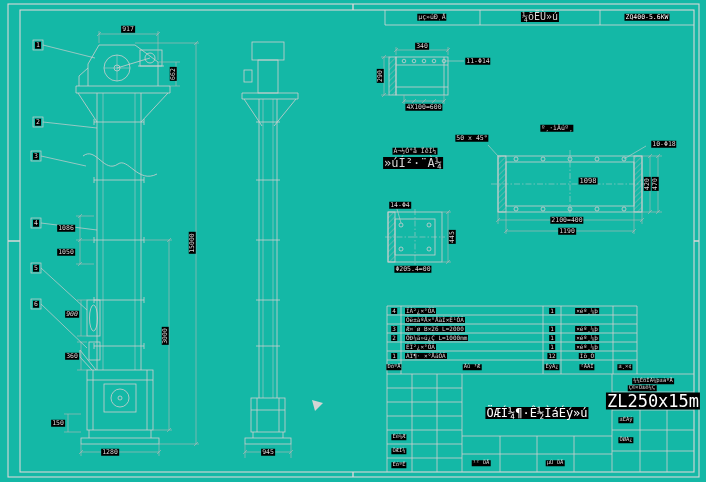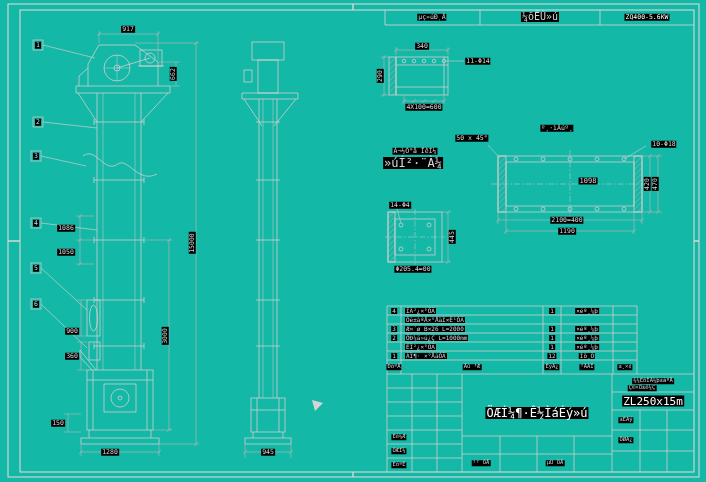--- a/index.html
+++ b/index.html
@@ -180,21 +180,21 @@
       <span class="lbl" style="left: 36px; top: 156px; transform: translate(-50%, -50%);">3</span>
       <span class="lbl" style="left: 36px; top: 223px; transform: translate(-50%, -50%);">4</span>
       <span class="lbl" style="left: 36px; top: 268px; transform: translate(-50%, -50%);">5</span>
       <span class="lbl" style="left: 36px; top: 304px; transform: translate(-50%, -50%);">6</span>
       <span class="lbl" style="left: 128px; top: 29px; transform: translate(-50%, -50%);">917</span>
       <span class="lbl" style="left: 173px; top: 74px; transform: translate(-50%, -50%) rotate(-90deg);">662</span>
       <span class="lbl" style="left: 192px; top: 243px; transform: translate(-50%, -50%) rotate(-90deg);">15000</span>
       <span class="lbl" style="left: 165px; top: 336px; transform: translate(-50%, -50%) rotate(-90deg);">3000</span>
       <span class="lbl" style="left: 66px; top: 228px; transform: translate(-50%, -50%);">1086</span>
       <span class="lbl" style="left: 66px; top: 252px; transform: translate(-50%, -50%);">1050</span>
-      <span class="lbl" style="left: 72px; top: 331px; transform: translate(-50%, -50%);">900</span>
+      <span class="lbl" style="left: 72px; top: 314px; transform: translate(-50%, -50%); font-style: italic;">900</span>
       <span class="lbl" style="left: 72px; top: 356px; transform: translate(-50%, -50%);">360</span>
       <span class="lbl" style="left: 58px; top: 423px; transform: translate(-50%, -50%);">150</span>
       <span class="lbl" style="left: 110px; top: 452px; transform: translate(-50%, -50%);">1280</span>
       <span class="lbl" style="left: 268px; top: 452px; transform: translate(-50%, -50%);">945</span>
       <span class="lbl" style="left: 415px; top: 151px; font-size: 6.5px; transform: translate(-50%, -50%);">Á¬½Ó°å ÏêÍ¼</span>
       <span class="lbl" style="left: 413px; top: 163px; font-size: 12px; transform: translate(-50%, -50%);">»úÍ²·¨À¼</span>
       <span class="lbl" style="left: 422px; top: 46px; transform: translate(-50%, -50%);">340</span>
       <span class="lbl" style="left: 478px; top: 61px; transform: translate(-50%, -50%); text-align: right;">11-Φ14</span>
       <span class="lbl" style="left: 380px; top: 76px; transform: translate(-50%, -50%) rotate(-90deg);">290</span>
       <span class="lbl" style="left: 424px; top: 107px; transform: translate(-50%, -50%);">4X100=600</span>
@@ -203,21 +203,21 @@
       <span class="lbl" style="left: 413px; top: 269px; transform: translate(-50%, -50%);">Φ205.4=00</span>
       <span class="lbl" style="left: 472px; top: 138px; transform: translate(-50%, -50%);">50 x 45°</span>
       <span class="lbl" style="left: 557px; top: 128px; transform: translate(-50%, -50%);">º¸·ìÂúº¸</span>
       <span class="lbl" style="left: 664px; top: 144px; transform: translate(-50%, -50%);">10-Φ18</span>
       <span class="lbl" style="left: 588px; top: 181px; font-size: 7px; transform: translate(-50%, -50%);">1098</span>
       <span class="lbl" style="left: 567px; top: 220px; transform: translate(-50%, -50%);">2100=400</span>
       <span class="lbl" style="left: 567px; top: 231px; transform: translate(-50%, -50%);">1190</span>
       <span class="lbl" style="left: 647px; top: 184px; transform: translate(-50%, -50%) rotate(-90deg);">420</span>
       <span class="lbl" style="left: 655px; top: 184px; transform: translate(-50%, -50%) rotate(-90deg);">470</span>
       <span class="lbl" style="left: 537px; top: 413px; font-size: 12px; transform: translate(-50%, -50%); color: rgb(255, 255, 255);">ÖÆÍ¼¶·Ê½ÌáÉý»ú</span>
-      <span class="lbl" style="left: 653px; top: 401px; font-size: 11px; transform: translate(-50%, -50%); color: rgb(255, 255, 255);">ZL250x15m</span>
+      <span class="lbl" style="left: 653px; top: 401px; font-size: 17px; transform: translate(-50%, -50%); color: rgb(255, 255, 255);">ZL250x15m</span>
       <span class="lbl" style="left: 653px; top: 381px; font-size: 5.5px; transform: translate(-50%, -50%);">¼¼ÊõÎÄ¼þ±àºÅ</span>
       <span class="lbl" style="left: 642px; top: 388px; font-size: 5.5px; transform: translate(-50%, -50%);">Ç©×Ö±ê¼Ç</span>
       <span class="lbl" style="left: 399px; top: 437px; font-size: 5.5px; transform: translate(-50%, -50%);">Éè¼Æ</span>
       <span class="lbl" style="left: 399px; top: 451px; font-size: 5.5px; transform: translate(-50%, -50%);">ÖÆÍ¼</span>
       <span class="lbl" style="left: 399px; top: 465px; font-size: 5.5px; transform: translate(-50%, -50%);">ÉóºË</span>
       <span class="lbl" style="left: 481px; top: 463px; font-size: 5.5px; transform: translate(-50%, -50%);">¹²  ÕÅ</span>
       <span class="lbl" style="left: 555px; top: 463px; font-size: 5.5px; transform: translate(-50%, -50%);">µÚ  ÕÅ</span>
       <span class="lbl" style="left: 626px; top: 420px; font-size: 5.5px; transform: translate(-50%, -50%);">±ÈÀý</span>
       <span class="lbl" style="left: 626px; top: 440px; font-size: 5.5px; transform: translate(-50%, -50%);">ÖØÁ¿</span>
       <span class="lbl" style="left: 394px; top: 310.5px; font-size: 6px; transform: translate(-50%, -50%);">4</span>

